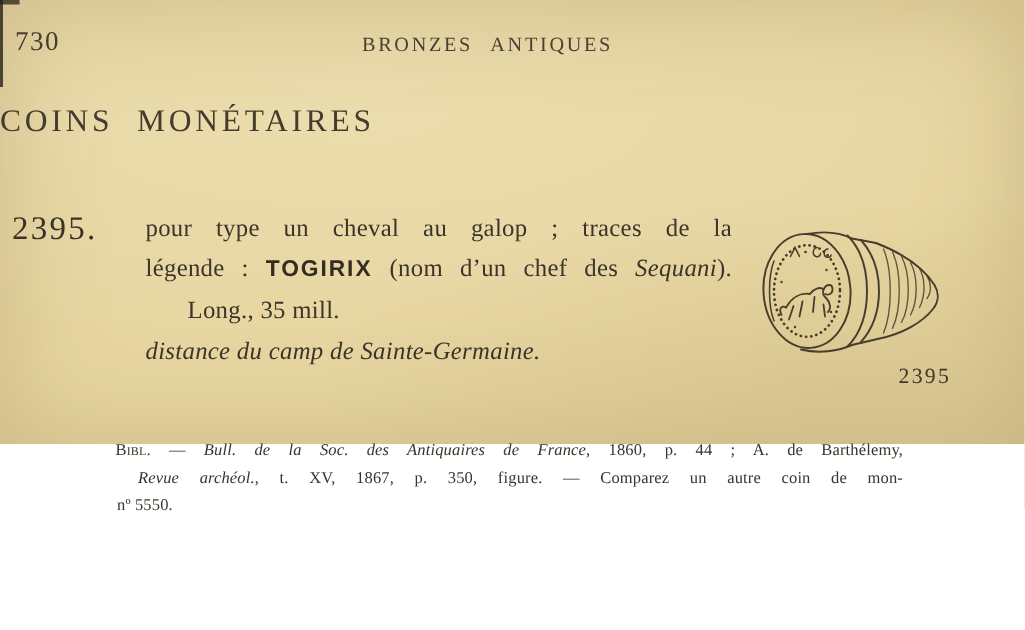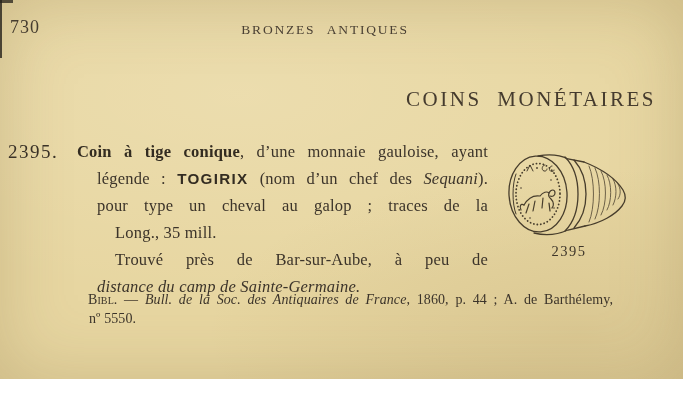--- a/index.html
+++ b/index.html
@@ -2,96 +2,94 @@
 <html><head>
 <meta charset="utf-8">
 <title>BRONZES ANTIQUES</title>
 <style>
   html, body { margin:0; padding:0; }
   body {
     width:683px; height:420px; overflow:hidden;
     font-family:"Liberation Serif", serif;
   }
   .page {
-    position:relative; width:683px; height:379px;
+    position:relative; width:683px; height:296px;
     background:
       radial-gradient(120% 90% at 35% 25%, rgba(255,248,225,.20), rgba(255,248,225,0) 60%),
       radial-gradient(100% 80% at 85% 88%, rgba(130,100,45,.12), rgba(130,100,45,0) 55%),
       #e7d6a1;
     box-shadow: inset 0 0 70px rgba(125,100,50,.25);
     color:#3c342a;
   }
   .artifact { position:absolute; background:#26221b; }
   .artifact-top  { left:0; top:0; width:13px; height:3px; opacity:.75; }
   .artifact-left { left:0; top:0; width:2px; height:58px; opacity:.8; }
 
   .folio {
     position:absolute; left:10px; top:17px;
     font-size:18px; letter-spacing:1px; color:#453c2f;
   }
   .running-title {
     position:absolute; left:0; top:22px; width:650px; text-align:center;
     font-size:13.5px; letter-spacing:1.8px; word-spacing:7px; color:#4a4033;font-family:Liberation Serif, serif;
   }
   .section-title {
-    position:absolute; left:0; top:87px; width:656px; text-align:right;
+    position:absolute; left:0; top:68px; width:656px; text-align:left;
     font-size:21px; letter-spacing:2.5px; word-spacing:8px; color:#453b2e;
   }
   .entry-number {
     position:absolute; left:8px; top:138px;
-    font-size:19px; line-height:27px; letter-spacing:1.5px; color:#3a3227;
+    font-size:22px; line-height:27px; letter-spacing:1.5px; color:#3a3227;
   }
   .entry-body {
     position:absolute; left:77px; top:138px; width:411px;
     font-size:16.5px; line-height:27px; letter-spacing:.2px;
   }
   .bibl {
-    position:absolute; left:88px; top:291px; width:525px;
-    font-size:14px; line-height:18.6px; letter-spacing:.1px;
+    position:absolute; left:77px; top:291px; width:525px;
+    font-size:11px; line-height:18.6px; letter-spacing:.1px;
   }
   .tline { text-align:left; }
   .tline.just { text-align:justify; text-align-last:justify; }
 
   .seg-plain  { }
   .seg-bold   { font-weight:bold; color:#332c21; }
   .seg-italic { font-style:italic; }
   .seg-smallcaps { font-variant:small-caps; }
   .seg-boldsans {
     font-family:"Liberation Sans", sans-serif; font-weight:bold;
     font-size:92%; letter-spacing:1.3px; color:#332c21;
   }
 
   .coin-figure {
     position:absolute; left:504px; top:146px; width:130px; margin:0;
   }
   .coin-figure svg { display:block; }
   .coin-figure figcaption {
-    margin-top:3px; text-align:center;
+    margin-top:3px; text-align:right;
     font-size:14.5px; letter-spacing:1.5px; color:#3e362a;
   }
 </style>
 </head>
 <body>
 
 <div class="page">
 
   <div class="artifact artifact-top"></div>
   <div class="artifact artifact-left"></div>
 
   <div class="folio">730</div>
   <div class="running-title">BRONZES ANTIQUES</div>
   <div class="section-title">COINS MONÉTAIRES</div>
 
   <div class="entry-number">2395.</div>
   <div class="entry-body">
-      <div class="tline just" style="margin-left: 0px;"><span class="seg-bold">Coin à tige conique</span><span class="seg-plain">, d’une monnaie gauloise, ayant</span></div>
+      <div class="tline just" style="margin-left: 20px;"><span class="seg-plain">pour type un cheval au galop ; traces de la</span></div>
       <div class="tline just" style="margin-left: 20px;"><span class="seg-plain">légende : </span><span class="seg-boldsans">TOGIRIX</span><span class="seg-plain"> (nom d’un chef des </span><span class="seg-italic">Sequani</span><span class="seg-plain">).</span></div>
-      <div class="tline just" style="margin-left: 20px;"><span class="seg-plain">pour type un cheval au galop ; traces de la</span></div>
-      <div class="tline" style="margin-left: 38px;"><span class="seg-plain">Long., 35 mill.</span></div>
-      <div class="tline just" style="margin-left: 38px;"><span class="seg-plain">Trouvé près de Bar-sur-Aube, à peu de</span></div>
+      <div class="tline" style="margin-left: 48px;"><span class="seg-plain">Long., 35 mill.</span></div>
       <div class="tline" style="margin-left: 20px; font-style: italic;"><span class="seg-plain">distance du camp de Sainte-Germaine.</span></div>
     </div>
 
   <figure class="coin-figure">
     <svg width="128" height="94" viewBox="0 0 128 94">
       <g fill="none" stroke="#473d2c" stroke-width="1.3" stroke-linecap="round">
 
         <ellipse cx="34" cy="48" rx="29" ry="38" transform="rotate(-4 34 48)"></ellipse>
         <path d="M12 28 C 8 38 8 58 12 68" stroke-width="1"></path>
 
@@ -137,16 +135,17 @@
           <circle cx="47" cy="34" r="0.8"></circle>
           <circle cx="26" cy="72" r="0.8"></circle>
         </g>
       </g>
     </svg>
     <figcaption>2395</figcaption>
   </figure>
 
   <div class="bibl">
       <div class="tline just" style="margin-left: 0px;"><span class="seg-smallcaps">Bibl.</span><span class="seg-plain"> — </span><span class="seg-italic">Bull. de la Soc. des Antiquaires de France</span><span class="seg-plain">, 1860, p. 44 ; A. de Barthélemy,</span></div>
+      <div class="tline just" style="margin-left: 15px;"><span class="seg-italic">Revue archéol.</span><span class="seg-plain">, t. XV, 1867, p. 350, figure. — Comparez un autre coin de mon-</span></div>
       <div class="tline" style="margin-left: 1px;"><span class="seg-plain">nº 5550.</span></div>
     </div>
 
 </div>
 
 </body></html>

